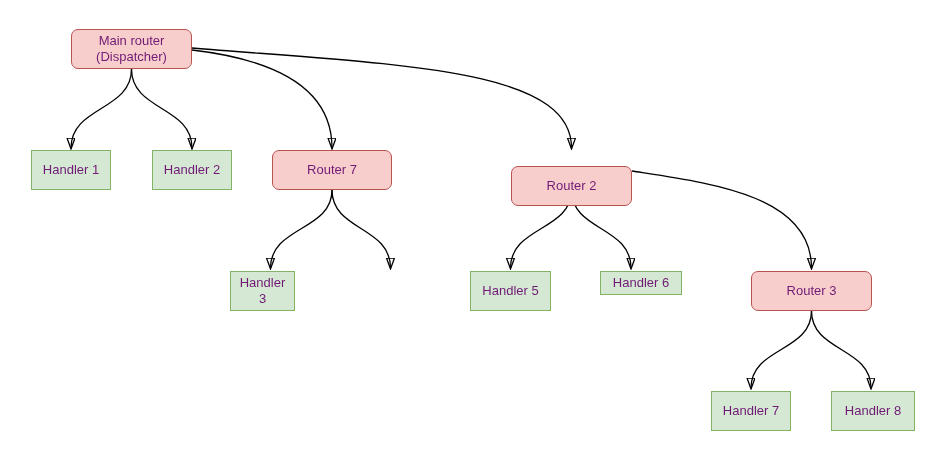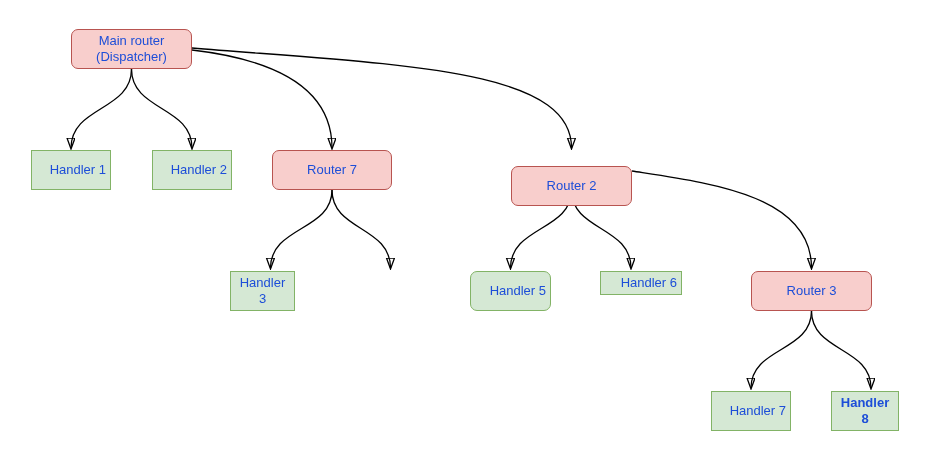--- a/index.html
+++ b/index.html
@@ -27,33 +27,32 @@
   }
   .node {
     position: absolute;
     box-sizing: border-box;
     display: flex;
     align-items: center;
     justify-content: center;
     text-align: center;
     font-size: 13px;
     line-height: 1.25;
-    color: #1d4ed8;
+    color: #701a75;
     padding: 2px 4px;
   }
   .node.router {
     background: var(--router-fill, #f8cecc);
     border: 1.3px solid var(--router-border, #b85450);
     border-radius: 7px;
   }
   .node.handler {
     background: var(--handler-fill, #d5e8d4);
     border: 1.3px solid var(--handler-border, #82b366);
     border-radius: 0;
-    justify-content: flex-end;
   }
 </style>
 </head>
 <body>
 
 <div class="canvas">
 
   <svg class="edges" width="941" height="461" viewBox="0 0 941 461">
     <defs>
       <marker id="arrow" markerUnits="userSpaceOnUse" markerWidth="12" markerHeight="10" refX="10" refY="4" orient="auto">
@@ -91,33 +90,33 @@
 
   <div class="node router" style="left:511px; top:166px; width:121px; height:40px;align-items:center;">
     <span>Router 2</span>
   </div>
 
   <div class="node handler" style="left:230px; top:271px; width:65px;  height:40px;">
     <span>Handler 3</span>
   </div>
 
 
-  <div class="node handler" style="left:470px; top:271px; width:81px;  height:40px;border-radius:7px;">
+  <div class="node handler" style="left:470px; top:271px; width:81px;  height:40px;">
     <span>Handler 5</span>
   </div>
 
   <div class="node handler" style="left:600px; top:271px; width:82px;  height:24px;">
     <span>Handler 6</span>
   </div>
 
   <div class="node router" style="left:751px; top:271px; width:121px; height:40px;">
     <span>Router 3</span>
   </div>
 
   <div class="node handler" style="left:711px; top:391px; width:80px;  height:40px;">
     <span>Handler 7</span>
   </div>
 
-  <div class="node handler" style="left:831px; top:391px; width:68px;  height:40px;font-weight:bold;">
+  <div class="node handler" style="left:831px; top:391px; width:84px;  height:40px;">
     <span>Handler 8</span>
   </div>
 
 </div>
 
 </body></html>

